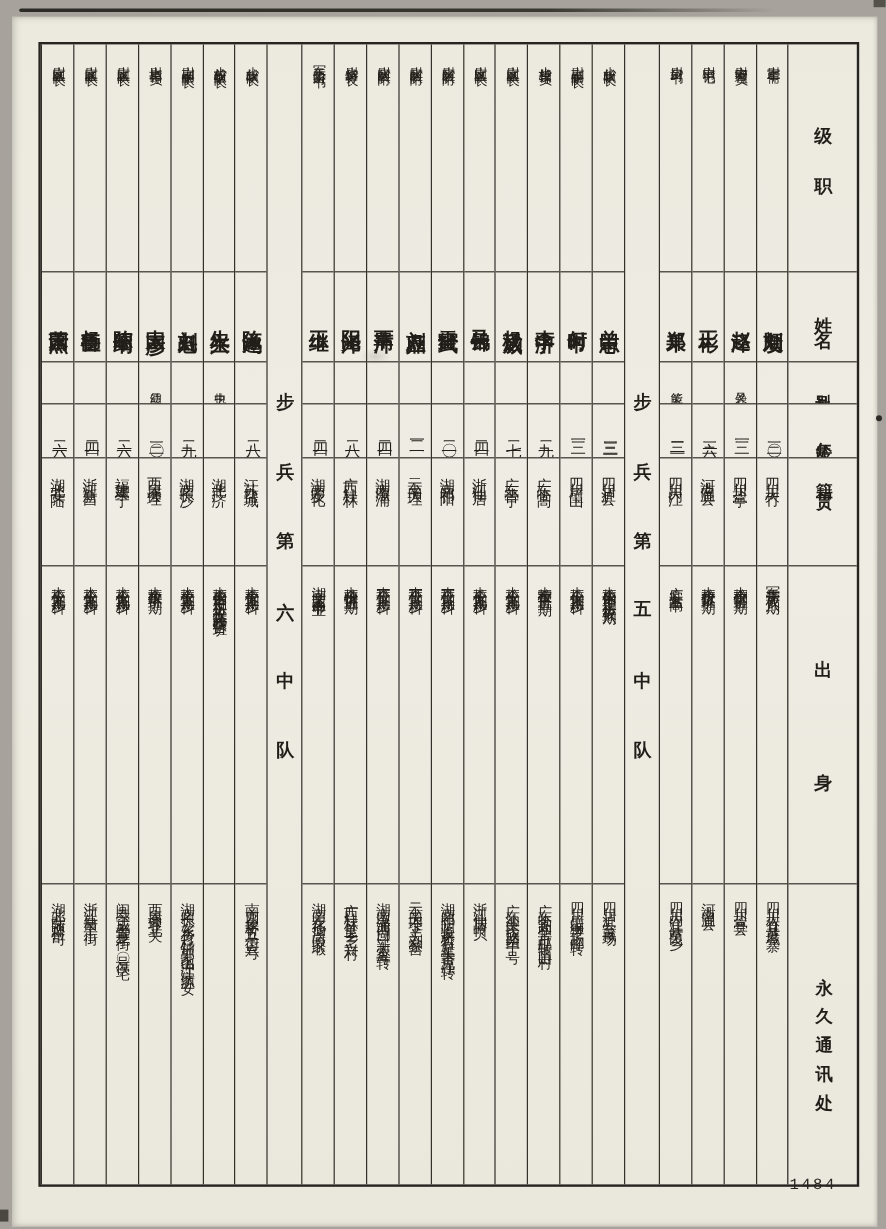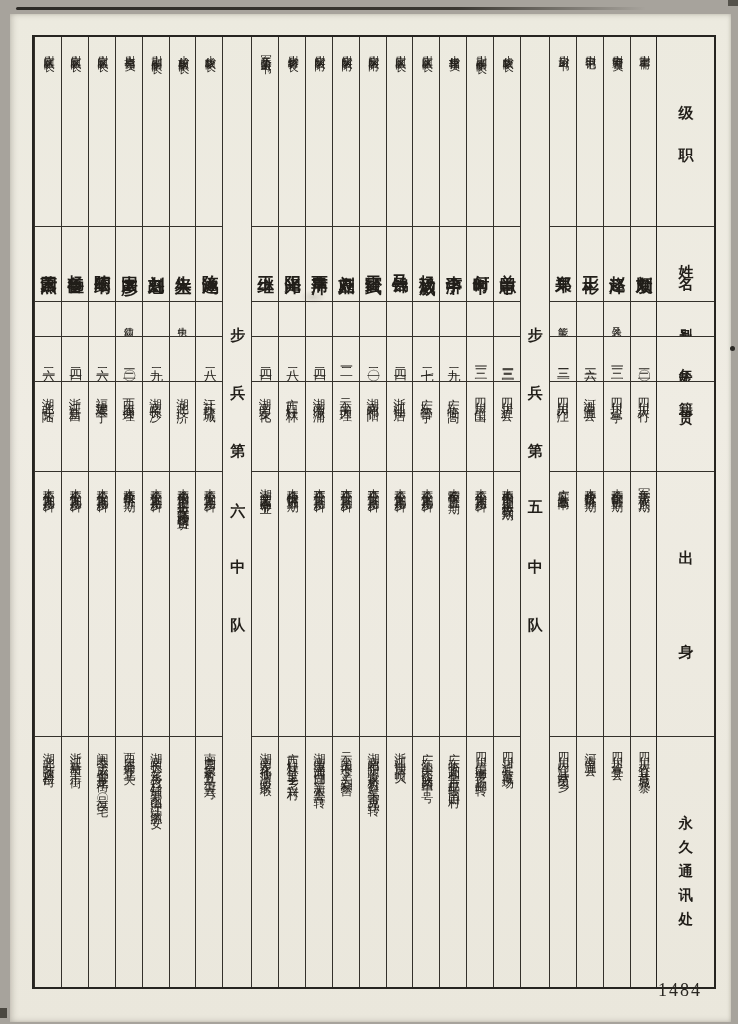--- a/index.html
+++ b/index.html
@@ -59,22 +59,22 @@
   .h-native{height:90px;font-size:14px;letter-spacing:9px;padding-top:9px;}
   .h-bg{height:265px;font-size:15px;letter-spacing:94px;padding-top:66px;}
   .h-addr{height:250px;font-size:14.5px;letter-spacing:24px;padding-top:66px;}
 
   .c-section{
     height:950px;font-size:15px;font-weight:bold;
     letter-spacing:58px;padding-top:278px;border-bottom:none;
   }
   .pageno{
     position:absolute;left:648px;top:966px;
-    font-size:18px;letter-spacing:2px;color:#2a2722;
-    font-family:Liberation Serif, serif;
+    font-size:13px;letter-spacing:2px;color:#2a2722;
+    font-family:Liberation Mono, monospace;
   }
 </style>
 </head>
 <body>
 
 <div class="page">
   <div class="table">
 
     <div class="col head-col">
       <div class="cell h-rank">级职</div>

